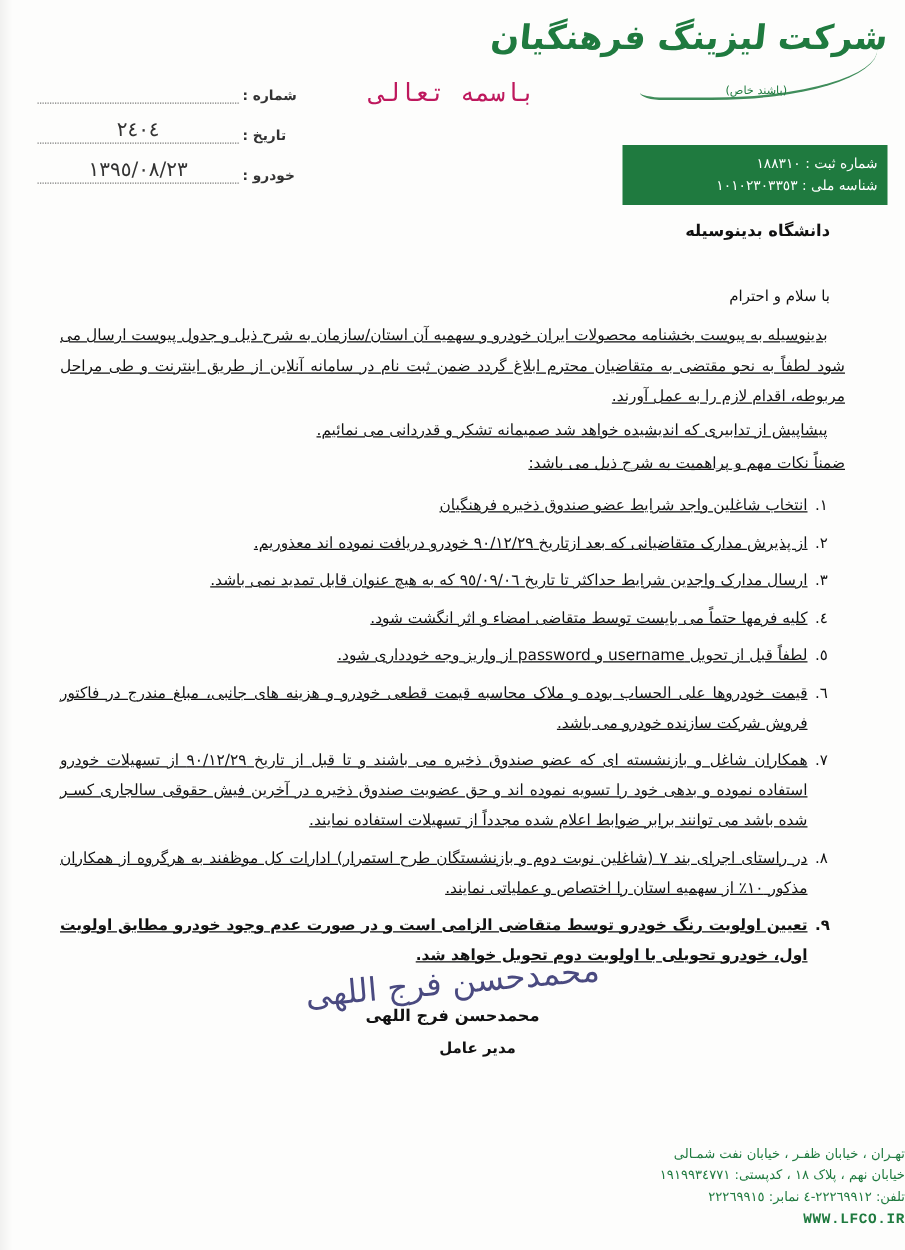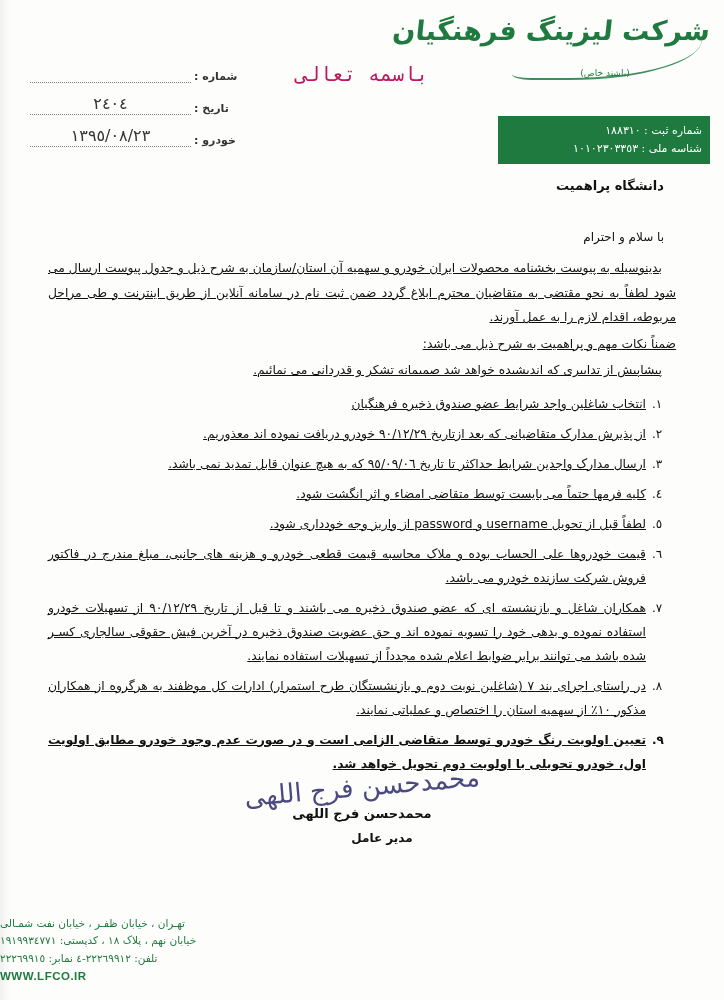--- a/index.html
+++ b/index.html
@@ -192,28 +192,28 @@
     margin-top: 10px;
     margin-left: 40px;
   }
 
   
   .footer {
     position: absolute;
     bottom: 14px;
     right: 0;
     left: 0;
-    text-align: left;
+    text-align: right;
     color: #1f7a3f;
     font-size: 10.5px;
     line-height: 1.65;
   }
   .footer .line { display: block; white-space: nowrap; }
   .footer .site {
-    font-family: Liberation Sans, sans-serif;
+    font-family: Liberation Mono, monospace;
     font-weight: bold;
     letter-spacing: .5px;
     font-size: 11.5px;
     margin-top: 2px;
     direction: ltr;
   }
 
   .scan-edge {
     position: absolute;
     top: 0; bottom: 0; left: 0;
@@ -249,27 +249,27 @@
     <div class="meta-row">
       <span class="meta-label">تاریخ :</span>
       <span class="meta-value">٢٤٠٤</span>
     </div>
     <div class="meta-row">
       <span class="meta-label">خودرو :</span>
       <span class="meta-value">١٣٩٥/٠٨/٢٣</span>
     </div>
   </div>
 
-  <div class="recipient">دانشگاه پراهمیت</div>
+  <div class="recipient">دانشگاه بدینوسیله</div>
   <div class="salutation">با سلام و احترام</div>
 
   <div class="para-wrap">
     <p class="para">بدینوسیله به پیوست بخشنامه محصولات ایران خودرو و سهمیه آن استان/سازمان به شرح ذیل و جدول پیوست ارسال می شود لطفاً به نحو مقتضی به متقاضیان محترم ابلاغ گردد ضمن ثبت نام در سامانه آنلاین از طریق اینترنت و طی مراحل مربوطه، اقدام لازم را به عمل آورند.</p>
+    <p class="para">پیشاپیش از تدابیری که اندیشیده خواهد شد صمیمانه تشکر و قدردانی می نمائیم.</p>
     <p class="para no-indent">ضمناً نکات مهم و پراهمیت به شرح ذیل می باشد:</p>
-    <p class="para">پیشاپیش از تدابیری که اندیشیده خواهد شد صمیمانه تشکر و قدردانی می نمائیم.</p>
 
     <ol class="list">
       <li>
         <span class="num">١.</span>
         <span>انتخاب شاغلین واجد شرایط عضو صندوق ذخیره فرهنگیان</span>
       </li>
       <li>
         <span class="num">٢.</span>
         <span>از پذیرش مدارک متقاضیانی که بعد ازتاریخ ٩٠/١٢/٢٩ خودرو دریافت نموده اند معذوریم.</span>
       </li>

